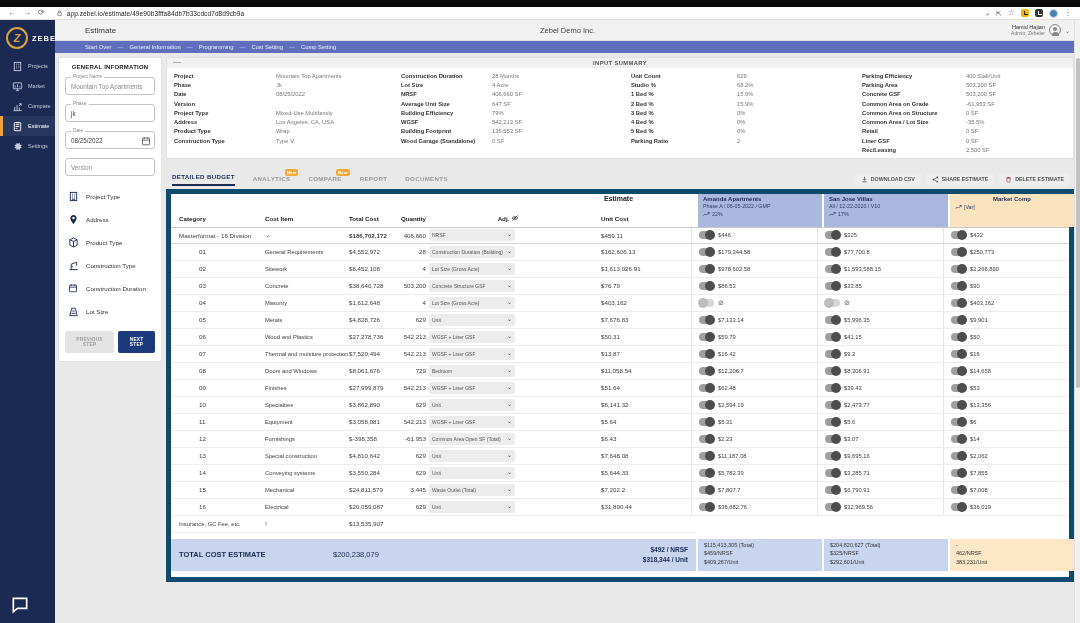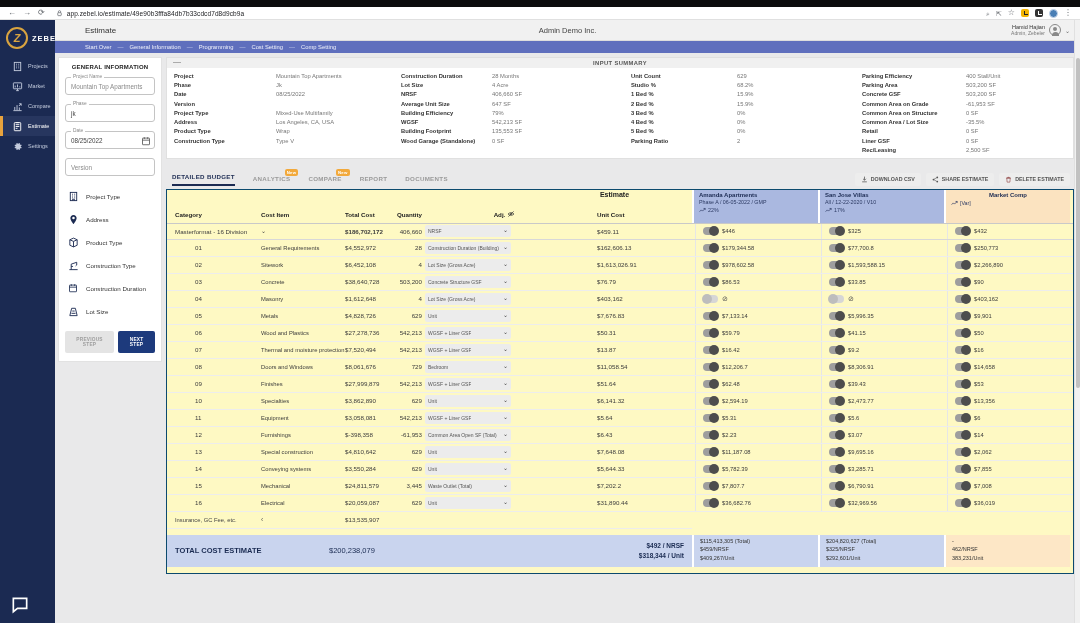--- a/index.html
+++ b/index.html
@@ -81,21 +81,21 @@
   .tabs-row{display:flex;align-items:flex-end;margin:9px 4px 3px 2px;height:18px;}
   .tabs{display:flex;gap:18px;align-items:flex-end;padding-left:4px;}
   .tab{position:relative;font-size:6.2px;font-weight:bold;color:#9a9a9a;letter-spacing:.3px;padding-bottom:4px;cursor:pointer;white-space:nowrap;}
   .tab.active{color:#1c2b52;border-bottom:2px solid #1c2b52;}
   .tab-badge{position:absolute;top:-6px;right:-8px;background:#f2a93b;color:#fff;font-size:4.3px;font-weight:bold;padding:1px 2px;border-radius:2px;}
   .actions{margin-left:auto;display:flex;gap:5px;}
   .act-btn{display:flex;align-items:center;gap:3px;background:#ededed;border-radius:2px;padding:3px 6px;font-size:5.3px;font-weight:bold;color:#555;cursor:pointer;white-space:nowrap;}
   .act-ic{width:7px;height:7px;color:#555;flex:none;}
   .act-ic.red{color:#8b3a3a;}
   
-  .table-card{background:#fef9c3;border:1px solid #0c4a6e;padding-bottom:6px;}
+  .table-card{background:#ffffff;border:5px solid #0c4a6e;padding-bottom:6px;}
   .table-head{display:flex;border-bottom:1px solid #c9c9c9;}
   .left-head{width:525px;flex:none;position:relative;}
   .group-title{position:absolute;top:1px;left:400px;width:95px;text-align:center;font-size:7px;font-weight:bold;color:#222;}
   .col-heads{display:flex;align-items:flex-end;height:33px;padding-bottom:5px;font-size:6.2px;font-weight:bold;color:#222;}
   .h-cat{width:86px;padding-left:8px;}
   .h-item{width:92px;padding-left:8px;}
   .h-total{width:42px;}
   .h-qty{width:35px;text-align:right;}
   .h-adj{width:165px;text-align:center;display:flex;align-items:flex-end;justify-content:center;gap:2px;}
   .eyeoff{width:8px;height:8px;color:#333;display:inline-block;}
@@ -231,21 +231,21 @@
         <svg viewBox="0 0 24 24" width="20" height="20" fill="none" stroke="currentColor" stroke-width="2">
           <path d="M4 4h16v12H9l-5 4z"></path>
         </svg>
       </span>
   </aside>
 
   <div class="main">
 
     <div class="app-header">
       <span class="page-title">Estimate</span>
-      <span class="company-name">Admin Demo Inc.</span>
+      <span class="company-name">Zebel Demo Inc.</span>
       <span class="user-block">
         <span class="user-text">
           <div class="user-name">Hamid Hajian</div>
           <div class="user-role">Admin, Zebeler</div>
         </span>
         <span class="user-avatar"></span>
         <span class="user-chev">⌄</span>
       </span>
     </div>
 

